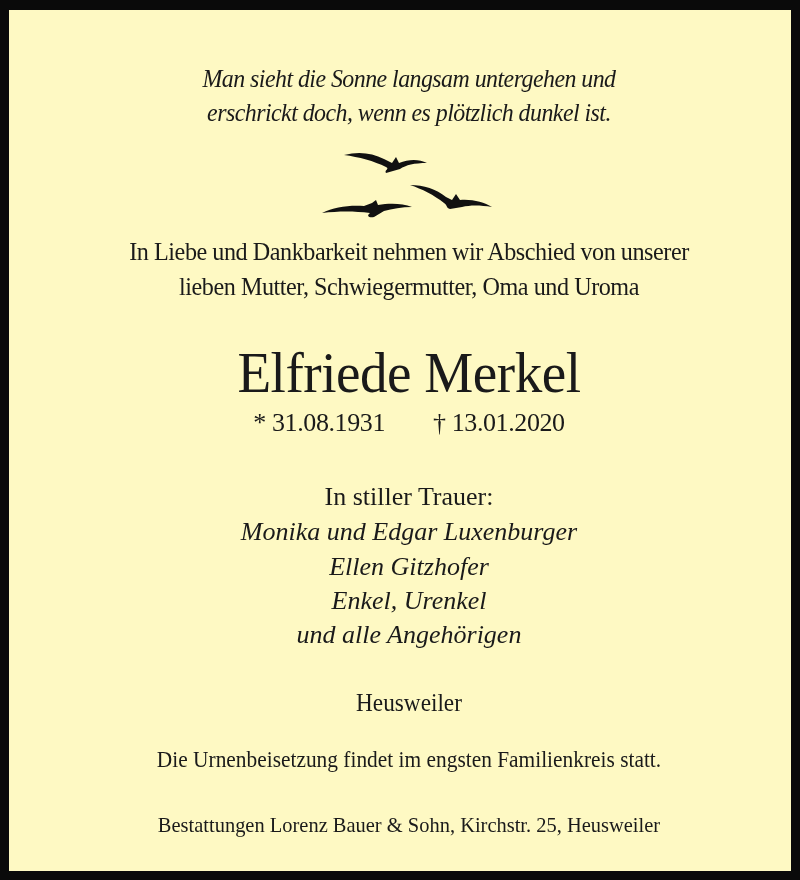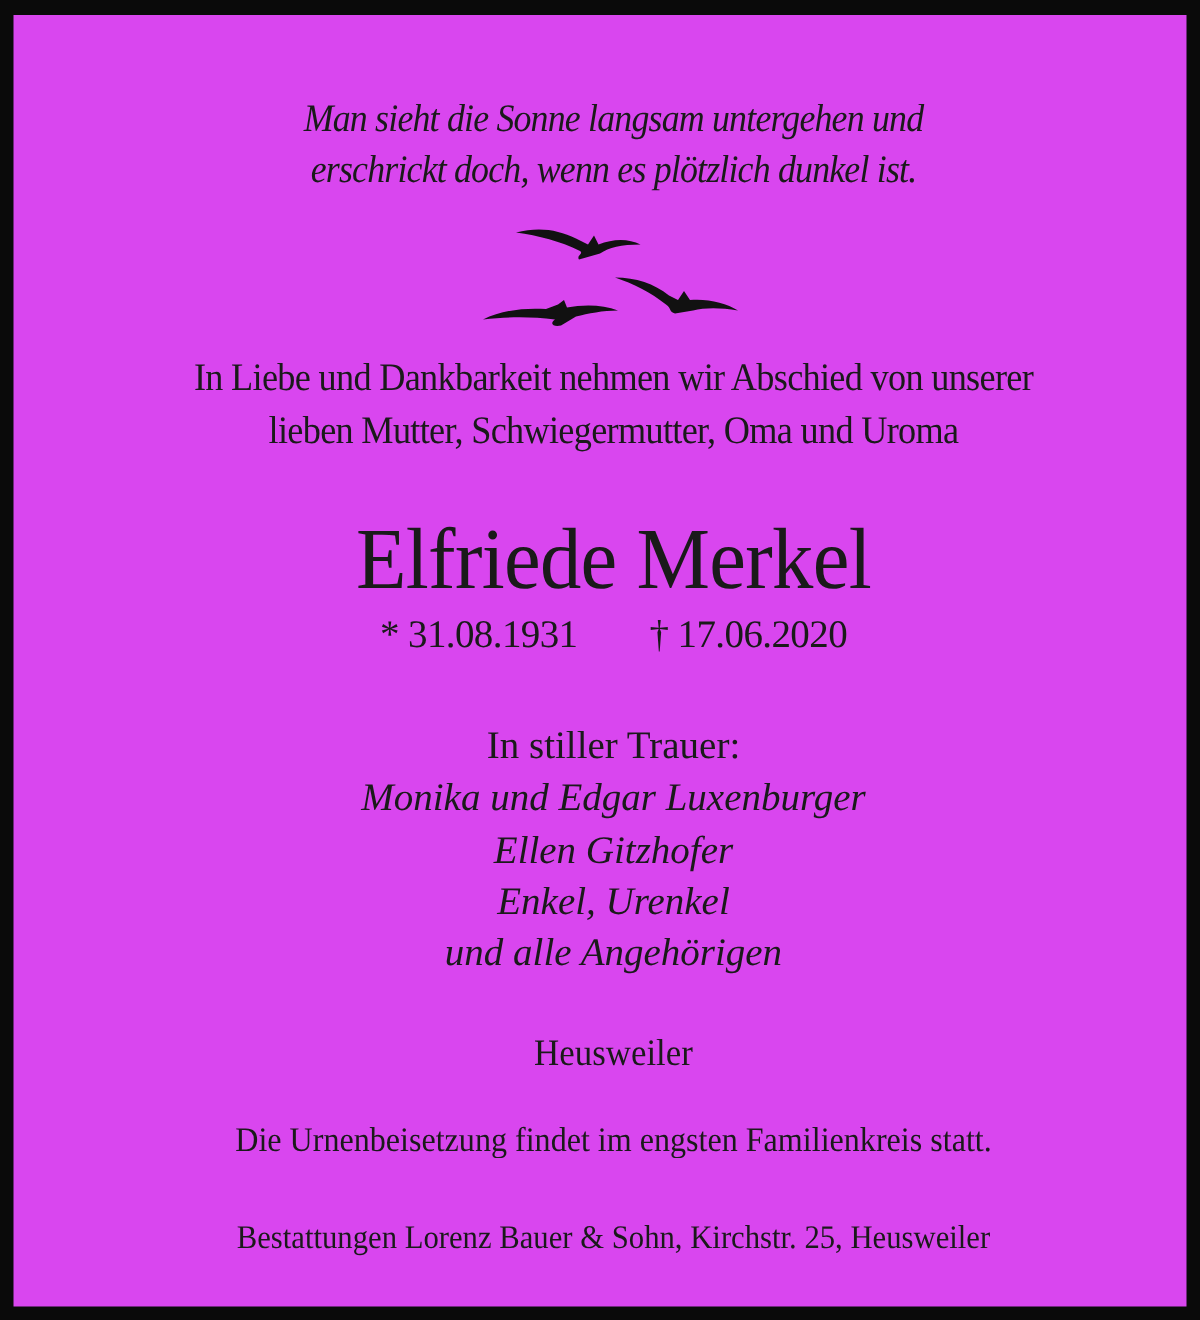--- a/index.html
+++ b/index.html
@@ -1,20 +1,20 @@
 <!DOCTYPE html>
 <html><head>
 <meta charset="utf-8">
 <style>
   html, body { margin:0; padding:0; background:#ffffff; }
   body { width:800px; height:880px; overflow:hidden; }
   .frame {
     position:absolute; left:0; top:0; width:800px; height:880px;
     box-sizing:border-box; border:9px solid #0a0a0a; border-top-width:10px;
-    background:#d946ef;
+    background:#fef9c3;
     padding-left:47px;
   }
   .line {
     position:absolute; left:0; width:800px; text-align:center;
     font-family:"Liberation Serif","DejaVu Serif",serif; color:#1a1a1a;
     white-space:nowrap; line-height:1;
   }
   .italic { font-style:italic; }
   .quote { font-size:26px; letter-spacing:-0.6px; transform:scaleX(0.92); }
   .intro { font-size:26px; letter-spacing:-0.5px; transform:scaleX(0.93); }
@@ -44,21 +44,21 @@
 
     <path d="M96 40 C110 40 122 44 132 52 L138 55 L142 49 L146 55 C158 54 170 57 178 62 C166 60 156 60 148 62 L136 64 C132 63 134 61 130 58 C120 50 108 44 96 40 Z" fill="#111"></path>
   </svg>
 
   <div class="line intro" style="top:229px;">In Liebe und Dankbarkeit nehmen wir Abschied von unserer</div>
   <div class="line intro" style="top:264px;">lieben Mutter, Schwiegermutter, Oma und Uroma</div>
 
   <div class="line name" style="top:334px;">Elfriede Merkel</div>
 
   <div class="line dates" style="top:400px;">
-    <span>* 31.08.1931</span><span class="date-sep"></span><span>† 17.06.2020</span>
+    <span>* 31.08.1931</span><span class="date-sep"></span><span>† 13.01.2020</span>
   </div>
 
   <div class="line mourn" style="top:474px;">In stiller Trauer:</div>
   <div class="line italic names" style="top:509px;">Monika und Edgar Luxenburger</div>
   <div class="line italic names" style="top:544px;">Ellen Gitzhofer</div>
   <div class="line italic names" style="top:578px;">Enkel, Urenkel</div>
   <div class="line italic names" style="top:612px;">und alle Angehörigen</div>
 
   <div class="line town" style="top:680px;">Heusweiler</div>
 

